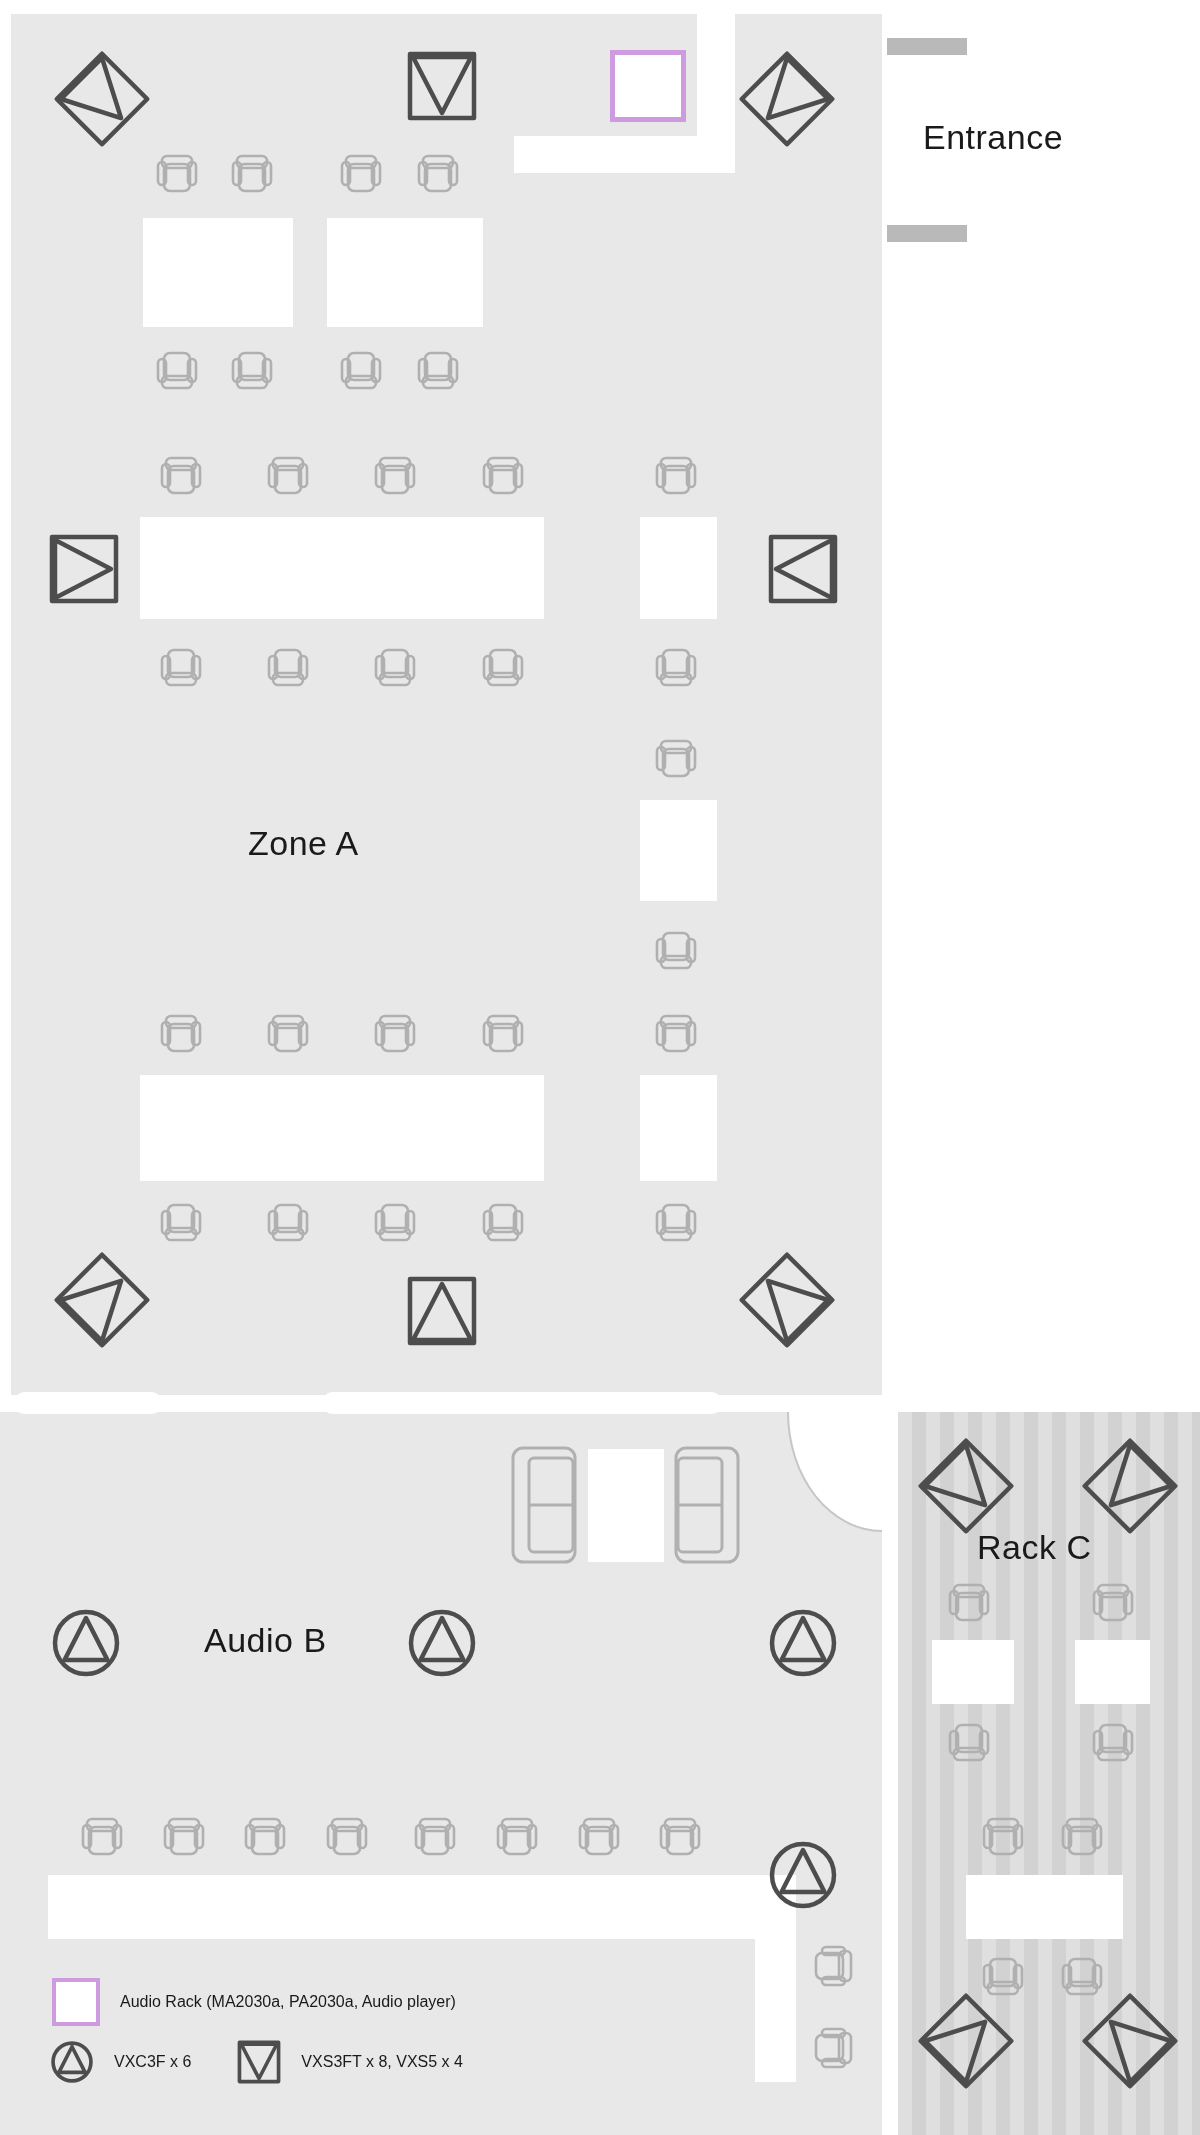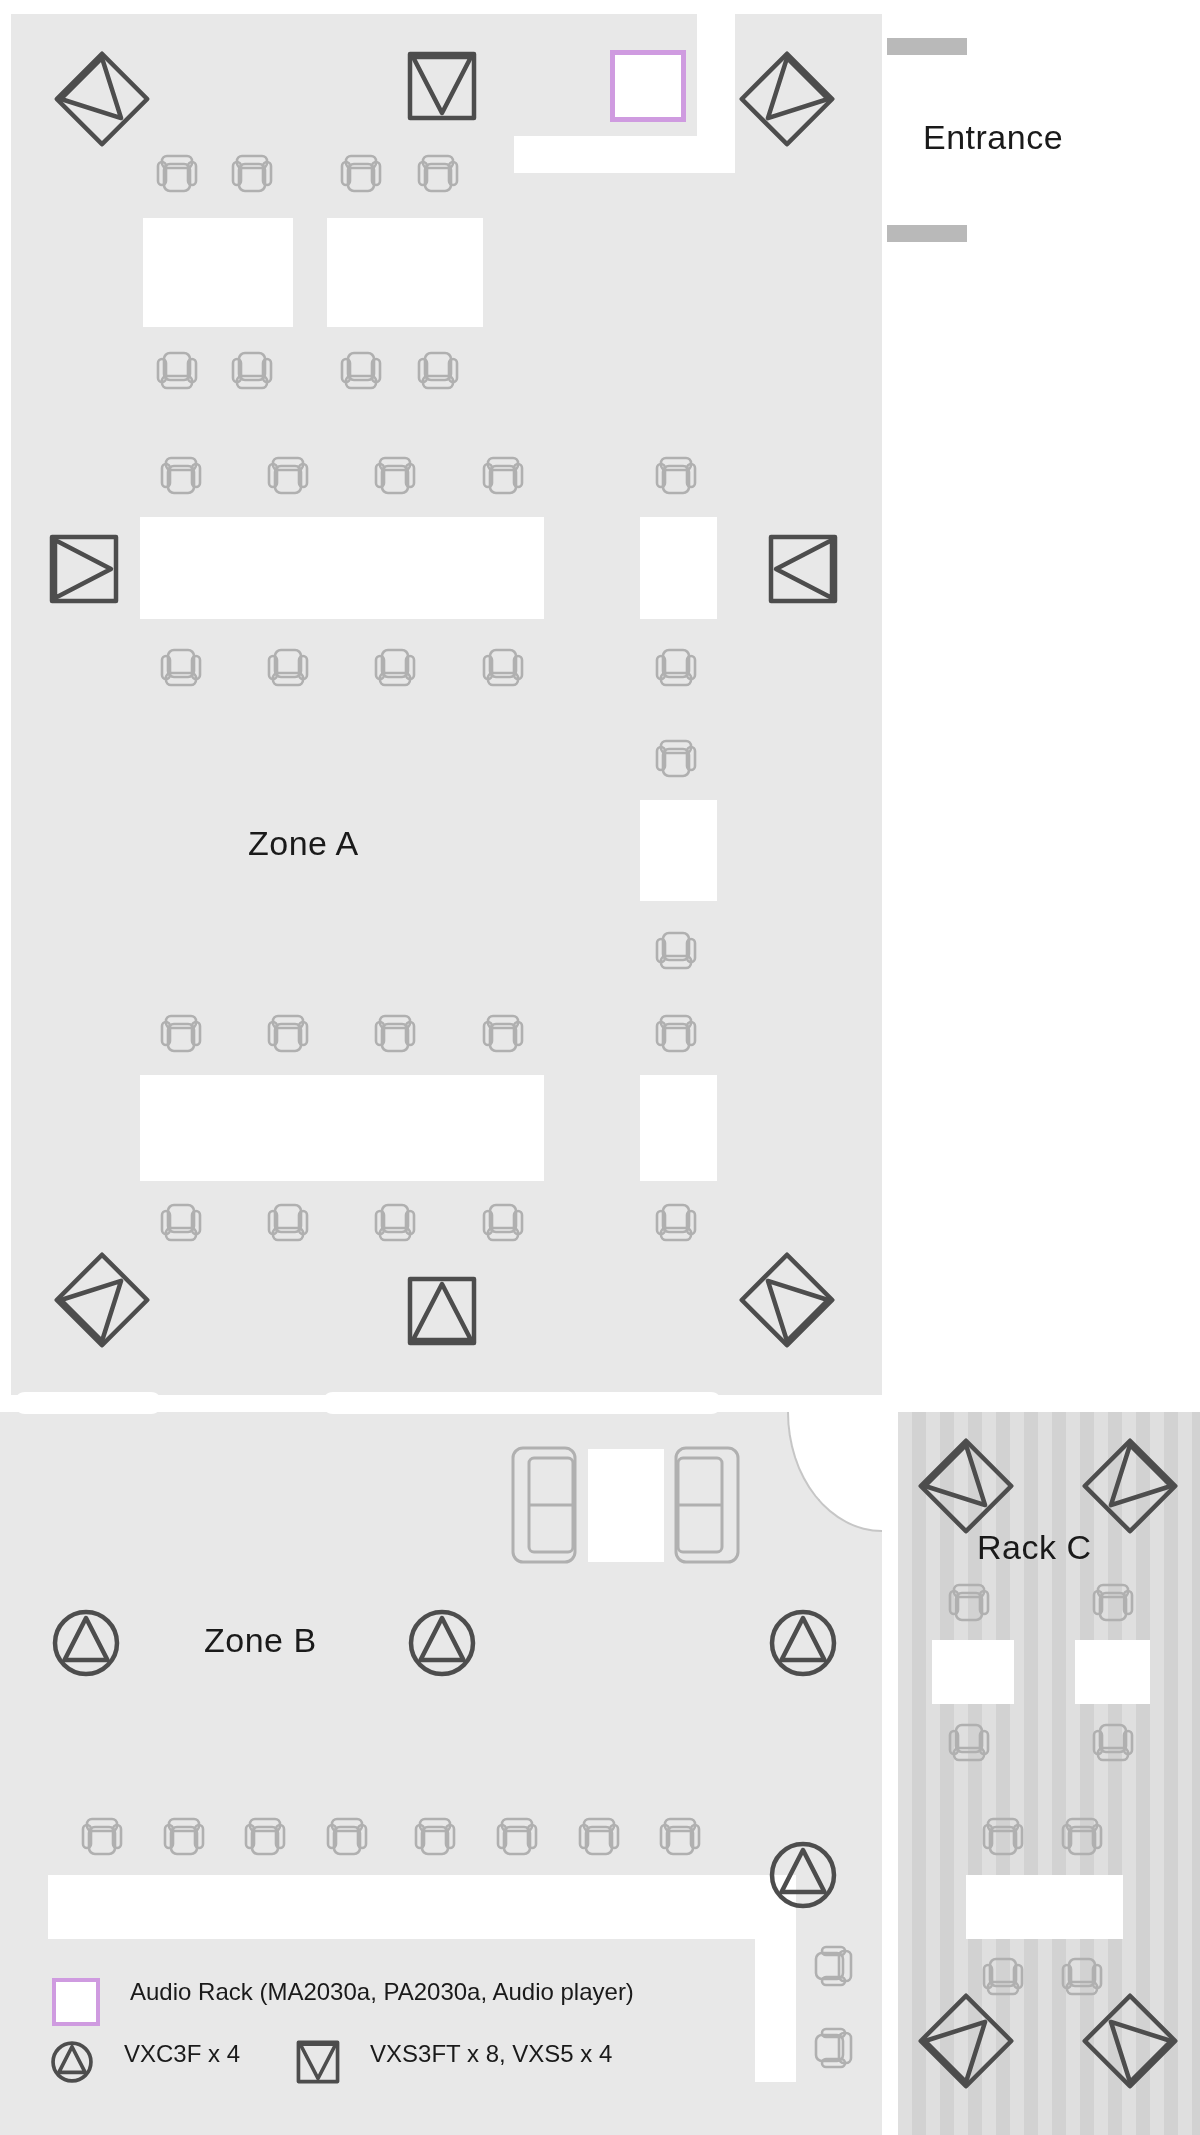--- a/index.html
+++ b/index.html
@@ -30,21 +30,21 @@
   .item{position:absolute;}
   .item svg{display:block;width:100%;height:100%;}
   .table{background:#fff;}
   .opening{background:#fff;border-radius:11px;}
   .chair svg rect{fill:none;stroke:var(--furn,#b0b0b0);stroke-width:2.6;}
   .sofa svg rect, .sofa svg line{fill:none;stroke:var(--furn,#b0b0b0);stroke-width:3;}
   .spk svg rect,.spk svg polygon,.spk svg circle{fill:none;stroke:var(--speaker,#4d4d4d);stroke-width:4.5;stroke-linejoin:round;}
   .rack{background:#fff;border:5px solid var(--rack,#cf9be0);box-sizing:border-box;}
 
   
-  .legend-row{position:absolute;display:flex;gap:30px;font-size:24px;}
+  .legend-row{position:absolute;display:flex;align-items:center;gap:20px;font-size:16px;}
   #legend-row-1{left:52px;top:1978px;}
   #legend-row-2{left:50px;top:2040px;}
   .legend-icon{width:44px;height:44px;display:inline-block;flex:0 0 auto;}
   .legend-icon svg{display:block;width:100%;height:100%;}
   .legend-icon svg rect,.legend-icon svg polygon,.legend-icon svg circle{fill:none;stroke:var(--speaker,#4d4d4d);stroke-width:6;stroke-linejoin:round;}
   .legend-rack{width:40px;height:40px;background:#fff;border:4px solid var(--rack,#cf9be0);box-sizing:content-box;display:inline-block;flex:0 0 auto;}
   .legend-gap{margin-left:26px;}
 </style>
 </head>
 <body>
@@ -571,35 +571,35 @@
       <div class="item spk" style="left: 767px; top: 1839px; width: 72px; height: 72px;">
         <svg viewBox="0 0 72 72">
           <circle cx="36" cy="36" r="31"></circle>
           <polygon points="36,11 57.5,53 14.5,53"></polygon>
         </svg>
       </div>
     </div>
 
   <div id="label-entrance" class="zone-label">Entrance</div>
   <div id="label-zone-a" class="zone-label">Zone A</div>
-  <div id="label-zone-b" class="zone-label">Zone B</div>
+  <div id="label-zone-b" class="zone-label">Audio B</div>
   <div id="label-zone-c" class="zone-label">Rack C</div>
 
   <div id="legend-row-1" class="legend-row">
     <span class="legend-rack"></span>
     <span>Audio Rack (MA2030a, PA2030a, Audio player)</span>
   </div>
   <div id="legend-row-2" class="legend-row">
     <span class="legend-icon">
         <svg viewBox="0 0 72 72">
           <circle cx="36" cy="36" r="31"></circle>
           <polygon points="36,11 57.5,53 14.5,53"></polygon>
         </svg>
       </span>
-    <span>VXC3F x 4</span>
+    <span>VXC3F x 6</span>
     <span class="legend-icon legend-gap">
         <svg viewBox="0 0 72 72">
           <rect x="4" y="4" width="64" height="64"></rect>
           <polygon points="7,7 65,7 36,63"></polygon>
         </svg>
       </span>
     <span>VXS3FT x 8, VXS5 x 4</span>
   </div>
 
 </div>

